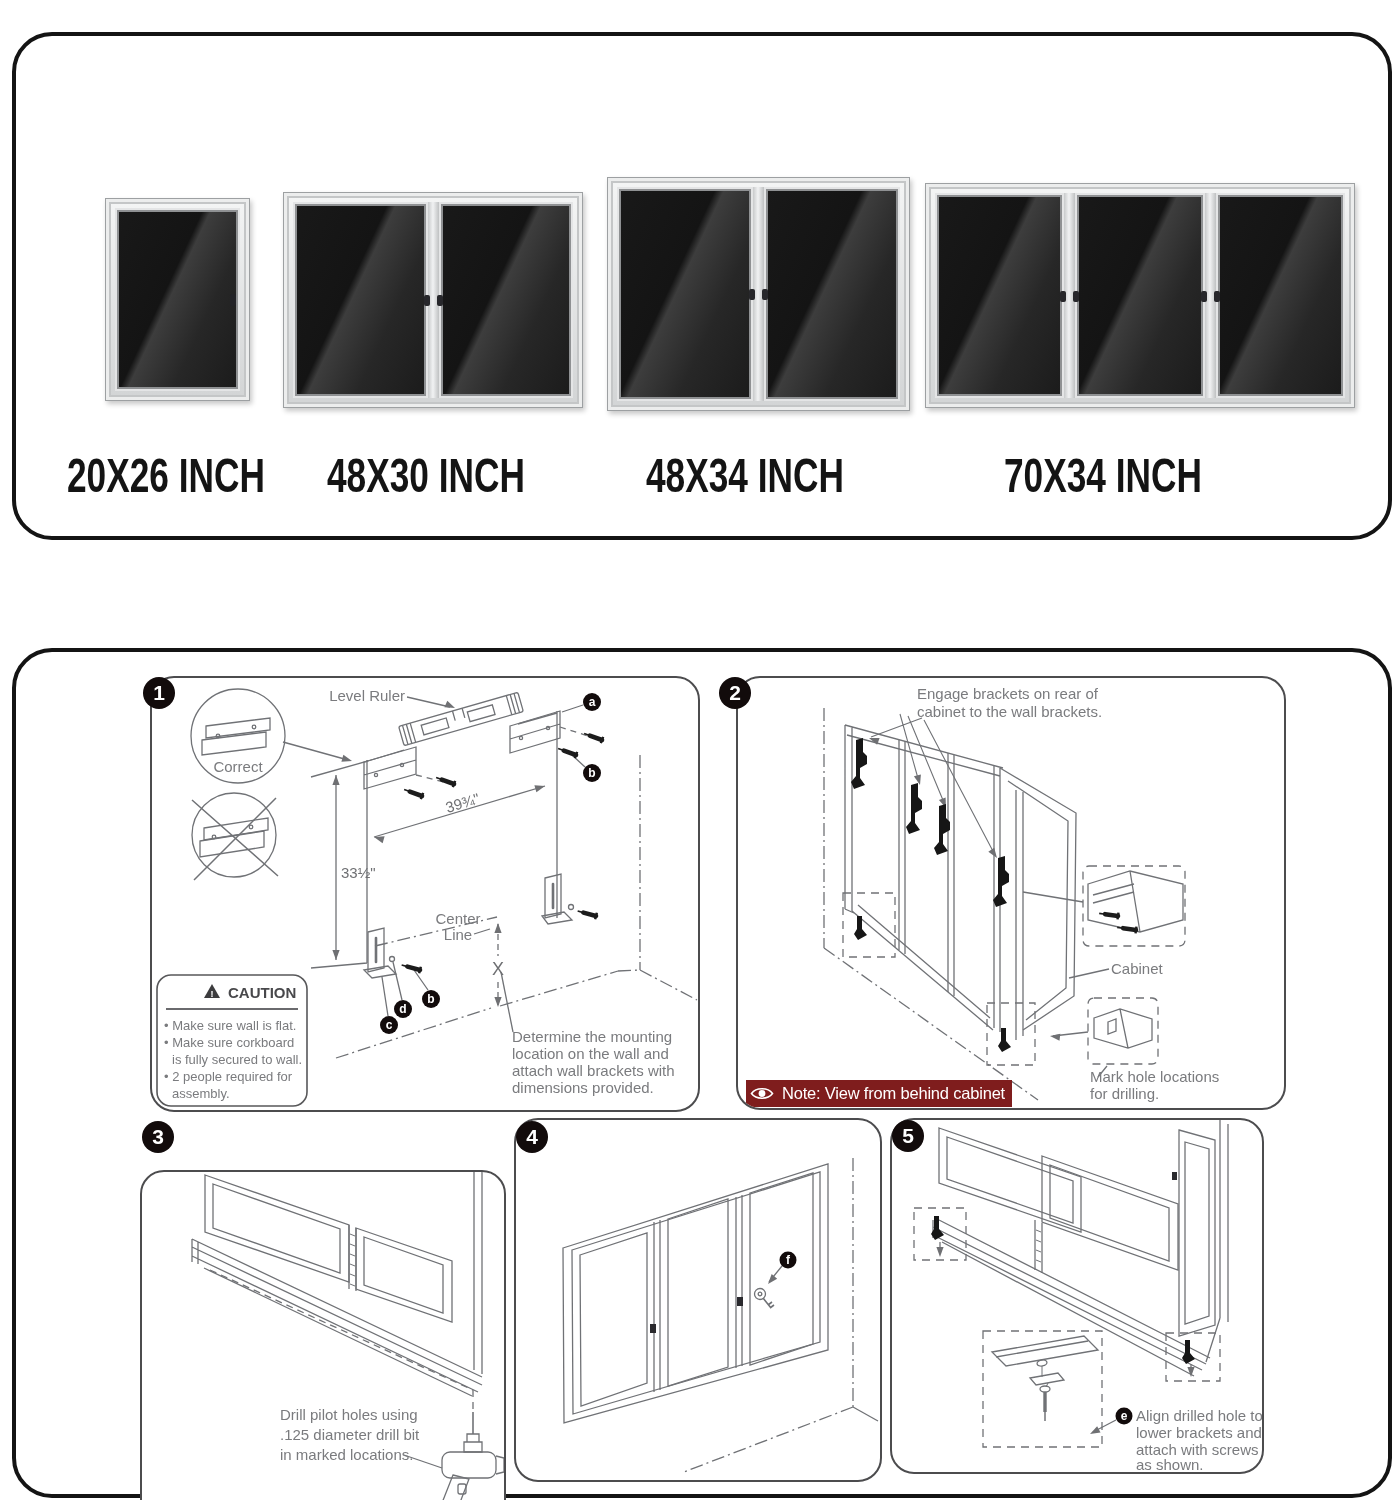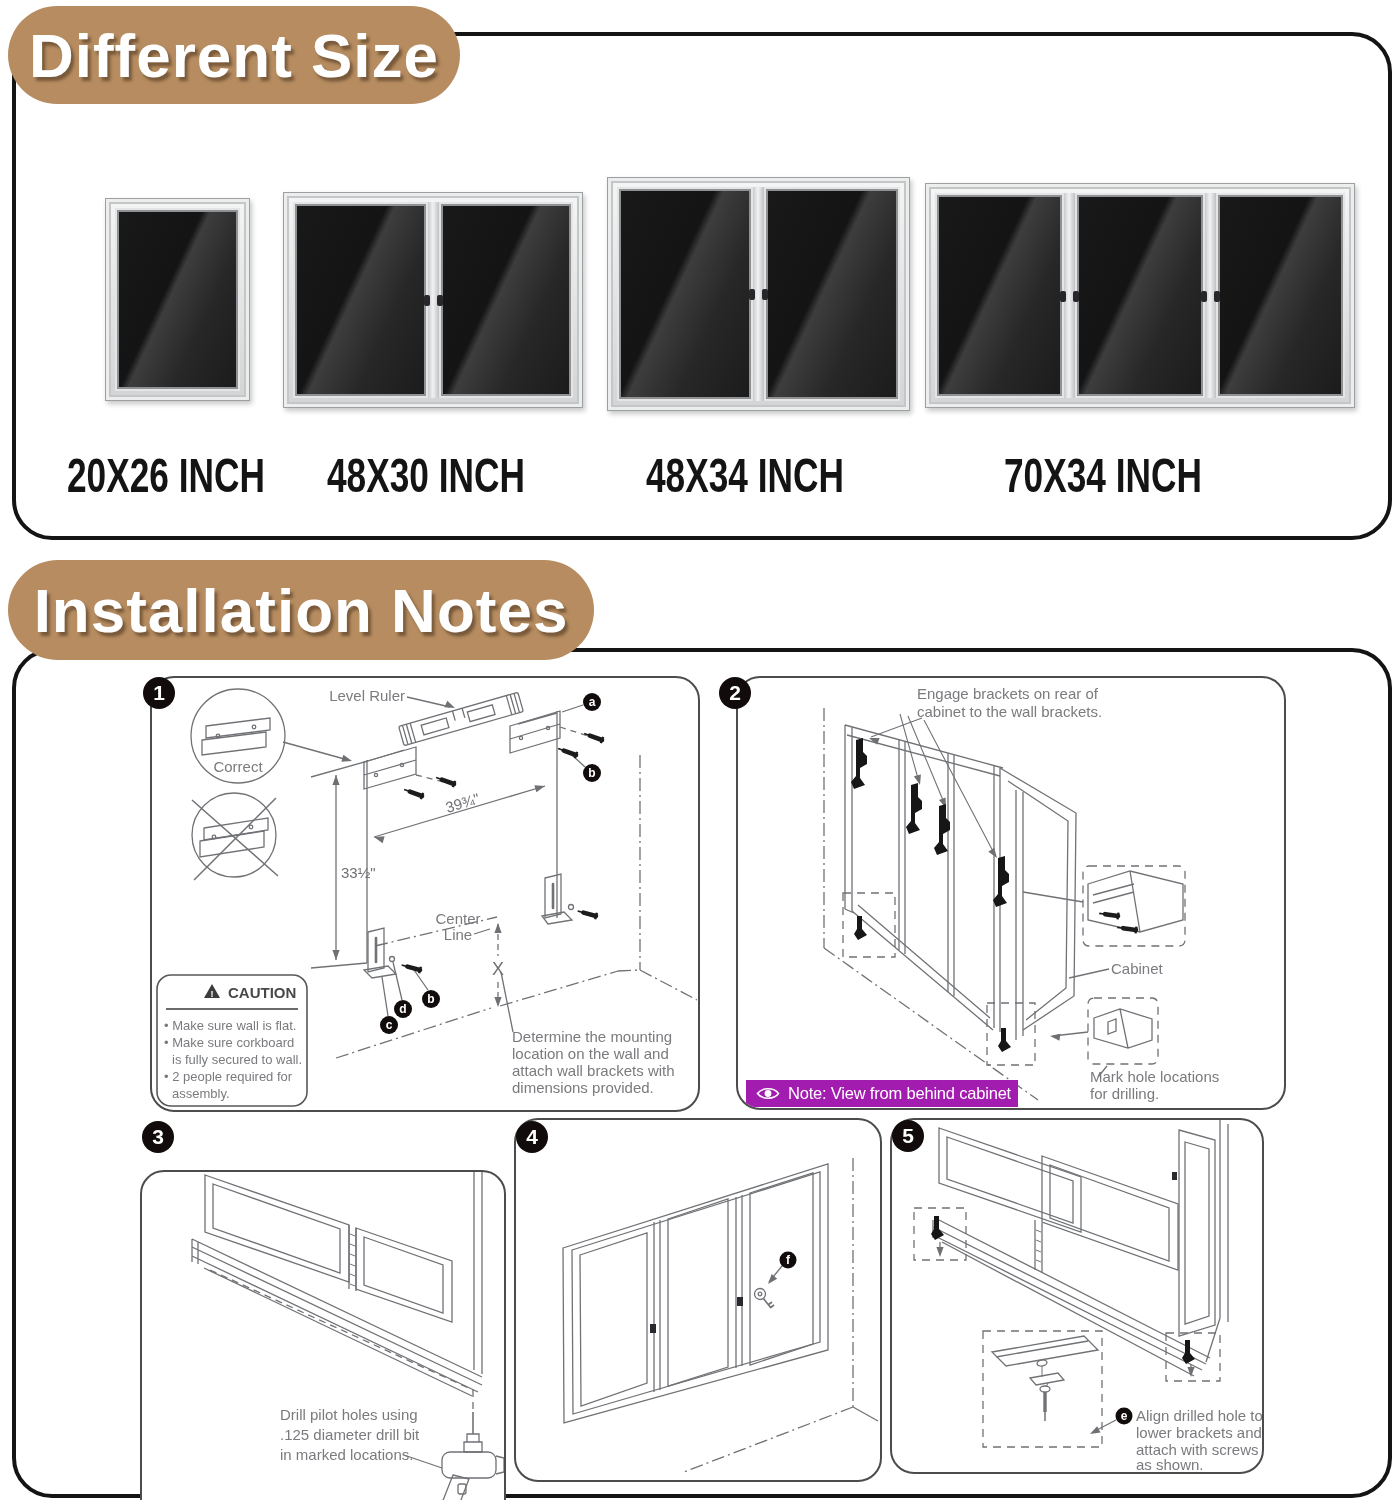--- a/index.html
+++ b/index.html
@@ -19,22 +19,22 @@
   .mullion::before,.mullion::after{content:"";position:absolute;width:6px;height:11px;background:#27272b;border-radius:2px;top:calc(50% - 5px);}
   .mullion::before{left:-4px;}
   .mullion::after{right:-4px;}
   .lock{position:absolute;right:2px;top:calc(50% - 6px);width:6px;height:12px;background:#232327;border-radius:2px;z-index:3;}
   .size-label{position:absolute;top:447px;height:46px;width:320px;text-align:center;font-weight:700;font-size:49px;
               color:#141414;transform:scaleX(.72);transform-origin:center;white-space:nowrap;letter-spacing:0;}
   
   .panel{position:absolute;border:2px solid #4c4c4e;border-radius:24px;background:#fff;overflow:hidden;z-index:2;}
   .badge-num{position:absolute;width:32px;height:32px;border-radius:50%;background:#120b0b;color:#fff;
              font-size:21px;font-weight:700;display:flex;align-items:center;justify-content:center;z-index:5;}
-  .note-banner{position:absolute;left:8px;top:402px;width:262px;height:27px;background:#a21caf;color:#fff;
-               display:flex;align-items:center;gap:8px;padding:0 0 0 10px;font-size:16.5px;letter-spacing:-.2px;z-index:4;}
+  .note-banner{position:absolute;left:8px;top:402px;width:262px;height:27px;background:#7f1d1d;color:#fff;
+               display:flex;align-items:center;gap:8px;padding:0 0 0 4px;font-size:16.5px;letter-spacing:-.2px;z-index:4;}
   svg.art{display:block;}
   svg.art text{font-family:"Liberation Sans",sans-serif;}
   .lbl{fill:#7a7b7e;font-size:15px;}
   .lbl-s{fill:#7a7b7e;font-size:13px;}
   .dim{fill:#6f7073;font-size:15px;}
   .badge-letter{fill:#ffffff;font-size:12px;font-weight:700;text-anchor:middle;}
 </style>
 </head>
 <body>
 
@@ -49,23 +49,20 @@
       </g>
       <path id="arrG" d="M0,0 L-10,-3.6 L-10,3.6 Z" fill="#6f7073"></path>
       <path id="arrK" d="M0,0 L-11,-4 L-11,4 Z" fill="#1c1c1c"></path>
       <path id="hanger" d="M0,0 L7,-2 L7,12 L11,16 L11,24 L4,28 L4,38 L9,45 L-2,49 L-5,42 L0,36 Z" fill="#161616"></path>
       <path id="anchor" d="M0,0 L5,0 L5,13 L10,19 L1,24 L-3,18 L0,13 Z" fill="#161616"></path>
     </defs>
   </svg>
 
   <div class="section-box" style="left:12px;top:32px;width:1372px;height:500px;"></div>
 
-  <div class="pill" style="left:8px;top:6px;width:452px;height:98px;">
-    <span>Different Size</span>
-  </div>
 
   <div class="board" style="left:105px;top:198px;width:125px;height:183px;">
     <div class="door">
         <span class="lock"></span>
       </div>
   </div>
 
   <div class="board" style="left:283px;top:192px;width:280px;height:196px;">
     <div class="door"></div>
     <div class="mullion"></div>
@@ -86,23 +83,20 @@
     <div class="door"></div>
   </div>
 
   <div class="size-label" style="left:6px;">20X26 INCH</div>
   <div class="size-label" style="left:266px;">48X30 INCH</div>
   <div class="size-label" style="left:585px;">48X34 INCH</div>
   <div class="size-label" style="left:943px;">70X34 INCH</div>
 
   <div class="section-box" style="left:12px;top:648px;width:1372px;height:842px;"></div>
 
-  <div class="pill" style="left:8px;top:560px;width:586px;height:100px;">
-    <span>Installation Notes</span>
-  </div>
 
   <div class="badge-num" style="left:143px;top:677px;">1</div>
   <div class="badge-num" style="left:719px;top:677px;">2</div>
   <div class="badge-num" style="left:142px;top:1121px;">3</div>
   <div class="badge-num" style="left:516px;top:1121px;">4</div>
   <div class="badge-num" style="left:892px;top:1120px;">5</div>
 
   <div class="panel" style="left:150px;top:676px;width:546px;height:432px;">
     <svg class="art" width="546" height="432" viewBox="0 0 546 432">
       <g stroke="#707276" stroke-width="1.3" fill="none">

